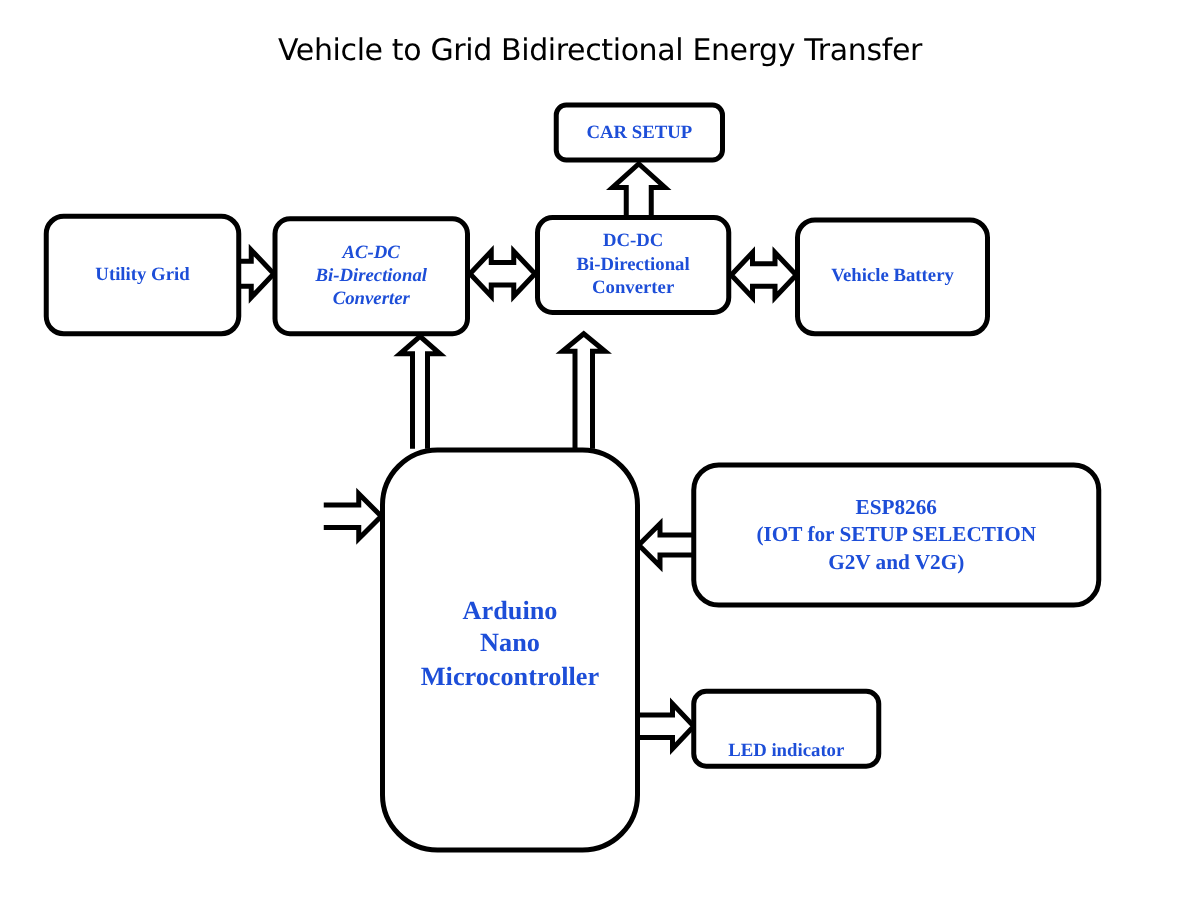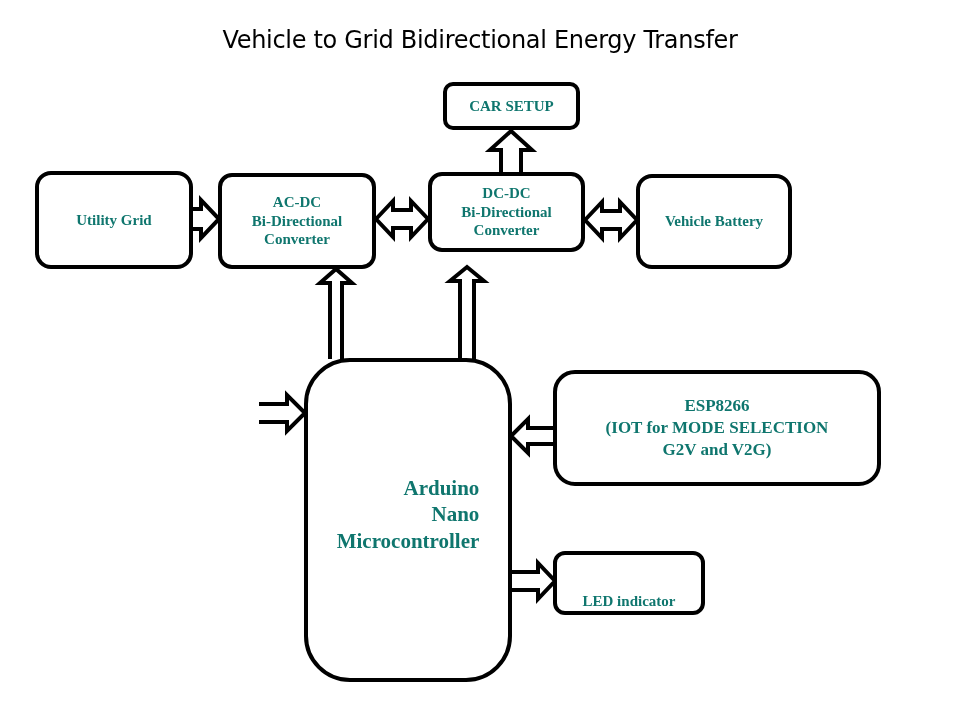--- a/index.html
+++ b/index.html
@@ -6,31 +6,31 @@
     #stage { position: relative; width: 960px; height: 720px; background: #ffffff; overflow: hidden; }
     #title {
       position: absolute; left: 0; top: 26px; width: 960px; text-align: center;
       font-family: "DejaVu Sans", sans-serif; font-size: 24px; color: #000000;
       letter-spacing: -0.3px;
     }
     #wires { position: absolute; left: 0; top: 0; width: 960px; height: 720px; }
     .box {
       position: absolute; box-sizing: border-box; border: 4px solid #000000; background: #ffffff;
       display: flex; align-items: center; justify-content: center; text-align: center;
-      font-family: "Liberation Serif", serif; font-weight: bold; color: #0f766e;
+      font-family: "Liberation Serif", serif; font-weight: bold; color: #1d4ed8;
       line-height: 1.25;
     }
     .box span { display: block; white-space: pre-line; }
     #box-utility-grid { left: 35px; top: 171px; width: 158px; height: 98px; border-radius: 16px; font-size: 15px; }
-    #box-acdc { left: 218px; top: 173px; width: 158px; height: 96px; border-radius: 14px; font-size: 15px; }
+    #box-acdc { left: 218px; top: 173px; width: 158px; height: 96px; border-radius: 14px; font-size: 15px; font-style: italic; }
     #box-dcdc { left: 428px; top: 172px; width: 157px; height: 80px; border-radius: 14px; font-size: 15px; }
     #box-vehicle-battery { left: 636px; top: 174px; width: 156px; height: 95px; border-radius: 16px; font-size: 15px; }
     #box-car-setup { left: 443px; top: 82px; width: 137px; height: 48px; border-radius: 10px; font-size: 15px; }
     #box-power-supply { left: 102px; top: 373px; width: 157px; height: 78px; border-radius: 14px; font-size: 15px; }
-    #box-arduino { left: 304px; top: 358px; width: 208px; height: 324px; border-radius: 46px; font-size: 21px; align-items: flex-start; padding-top: 113px; line-height: 1.25; text-align: right; }
+    #box-arduino { left: 304px; top: 358px; width: 208px; height: 324px; border-radius: 46px; font-size: 21px; align-items: flex-start; padding-top: 113px; line-height: 1.25; }
     #box-esp { left: 553px; top: 370px; width: 328px; height: 116px; border-radius: 22px; font-size: 17px; line-height: 1.3; }
     #box-led { left: 553px; top: 551px; width: 152px; height: 64px; border-radius: 12px; font-size: 15px; align-items: flex-end; }
   </style>
 </head>
 <body>
 
 <div id="stage">
   <div id="title">Vehicle to Grid Bidirectional Energy Transfer</div>
 
   <svg id="wires" viewBox="0 0 960 720">
@@ -73,19 +73,19 @@
   <div class="box" id="box-car-setup">
     <span>CAR SETUP</span>
   </div>
   <div class="box" id="box-arduino">
     <span>Arduino
 Nano
 Microcontroller</span>
   </div>
   <div class="box" id="box-esp">
     <span>ESP8266
-(IOT for  MODE SELECTION
+(IOT for  SETUP SELECTION
 G2V and V2G)</span>
   </div>
   <div class="box" id="box-led">
     <span>LED indicator</span>
   </div>
 </div>
 
 </body></html>

